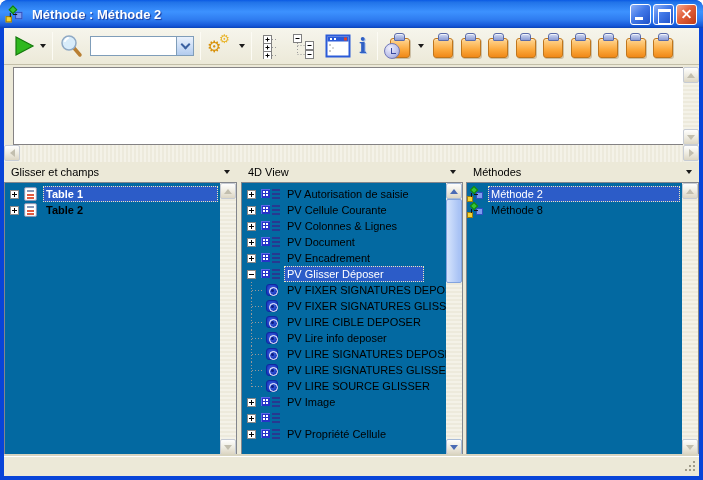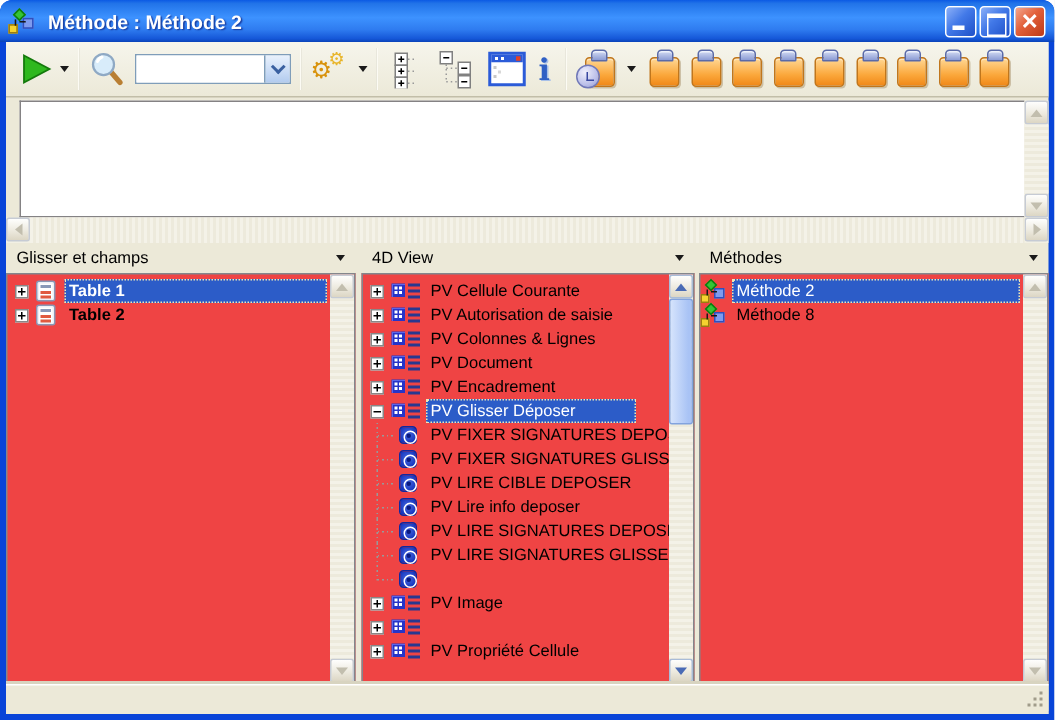--- a/index.html
+++ b/index.html
@@ -81,21 +81,21 @@
   .sb.disabled .ar.up { border-bottom-color:#C2BEAE; }
   .sb.disabled .ar.down { border-top-color:#C2BEAE; }
   .sb.disabled .ar.left { border-right-color:#C2BEAE; }
   .sb.disabled .ar.right { border-left-color:#C2BEAE; }
   .vsb-editor { position:absolute; left:679px; top:39px; width:16px; height:78px; }
   .hsb-editor { position:absolute; left:0; top:117px; width:695px; height:17px; }
   
   .phdr { position:absolute; top:134px; height:20px; display:flex; align-items:center; padding:0 7px; }
   .phdr .hdr-caret { margin-left:auto; width:0; height:0; border-left:3px solid transparent; border-right:3px solid transparent; border-top:4px solid #1a1a1a; }
   
-  .panel { position:absolute; top:154px; height:274px; background:#ef4444; border:1px solid #83868C; }
+  .panel { position:absolute; top:154px; height:274px; background:#0369a1; border:1px solid #83868C; }
   .tree { position:absolute; left:0; top:0; right:16px; bottom:0; overflow:hidden; padding-top:3px; }
   .psb { position:absolute; right:0; top:0; bottom:0; width:16px; }
   .trow { height:16px; display:flex; align-items:center; white-space:nowrap; padding-right:2px; }
   .expbox { width:9px; height:9px; border:1px solid #888; background:#fff; position:relative; margin:0 5px 0 5px; flex:none; }
   .expbox::before { content:''; position:absolute; left:1px; right:1px; top:3px; height:1px; background:#000; }
   .expbox.plus::after { content:''; position:absolute; top:1px; bottom:1px; left:3px; width:1px; background:#000; }
   .conn { width:24px; height:16px; flex:none;
     background-image:repeating-linear-gradient(0deg,#999 0 1px,transparent 1px 3px),repeating-linear-gradient(90deg,#999 0 1px,transparent 1px 3px);
     background-size:1px 16px,12px 1px; background-position:9px 0,10px 8px; background-repeat:no-repeat; }
   .conn.last { background-size:1px 9px,12px 1px; }
@@ -348,40 +348,40 @@
     <div class="panel" style="left:237px;width:222px">
       <div class="tree" id="tree-view4d">
           <div class="trow">
             <span class="expbox plus"></span>
             <span class="ico-theme">
               <span class="sq"></span>
               <b></b>
               <b></b>
               <b></b>
             </span>
+            <span class="lbl">PV Autorisation de saisie</span>
+          </div>
+          <div class="trow">
+            <span class="expbox plus"></span>
+            <span class="ico-theme">
+              <span class="sq"></span>
+              <b></b>
+              <b></b>
+              <b></b>
+            </span>
             <span class="lbl">PV Cellule Courante</span>
           </div>
           <div class="trow">
             <span class="expbox plus"></span>
             <span class="ico-theme">
               <span class="sq"></span>
               <b></b>
               <b></b>
               <b></b>
             </span>
-            <span class="lbl">PV Autorisation de saisie</span>
-          </div>
-          <div class="trow">
-            <span class="expbox plus"></span>
-            <span class="ico-theme">
-              <span class="sq"></span>
-              <b></b>
-              <b></b>
-              <b></b>
-            </span>
             <span class="lbl">PV Colonnes &amp; Lignes</span>
           </div>
           <div class="trow">
             <span class="expbox plus"></span>
             <span class="ico-theme">
               <span class="sq"></span>
               <b></b>
               <b></b>
               <b></b>
             </span>
@@ -433,20 +433,21 @@
             <span class="lbl">PV LIRE SIGNATURES DEPOSER</span>
           </div>
           <div class="trow">
             <span class="conn"></span>
             <span class="ico-cmd"></span>
             <span class="lbl">PV LIRE SIGNATURES GLISSER</span>
           </div>
           <div class="trow">
             <span class="conn last"></span>
             <span class="ico-cmd"></span>
+            <span class="lbl">PV LIRE SOURCE GLISSER</span>
           </div>
           <div class="trow">
             <span class="expbox plus"></span>
             <span class="ico-theme">
               <span class="sq"></span>
               <b></b>
               <b></b>
               <b></b>
             </span>
             <span class="lbl">PV Image</span>

